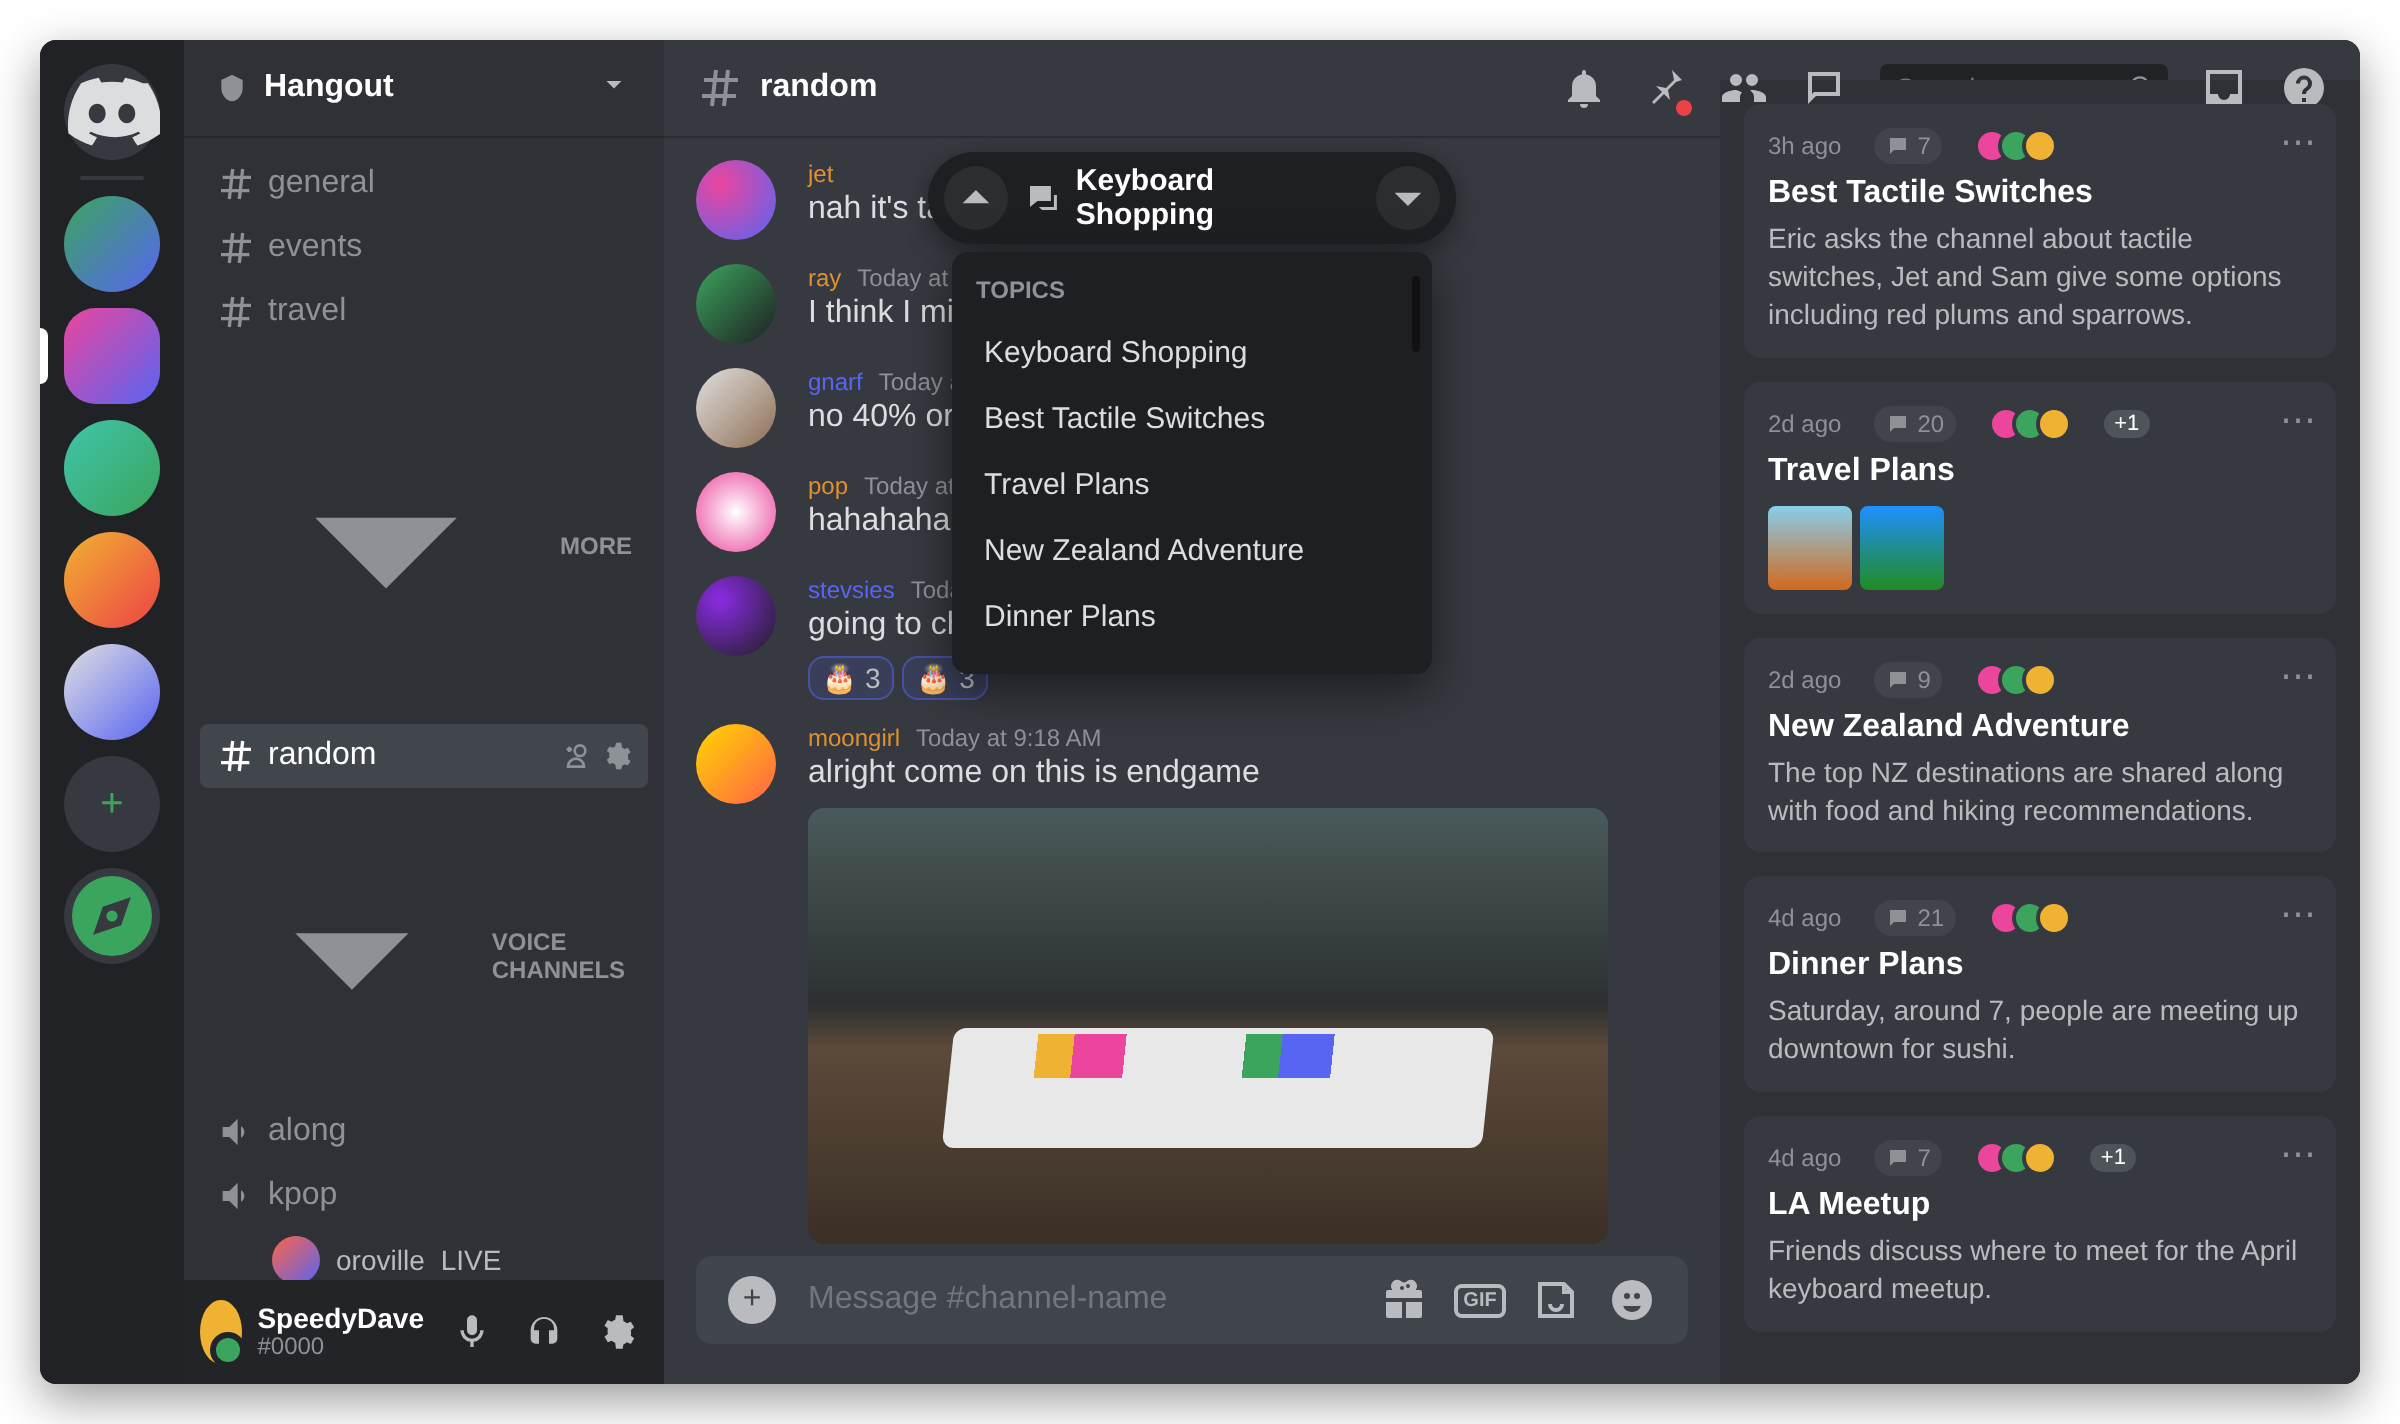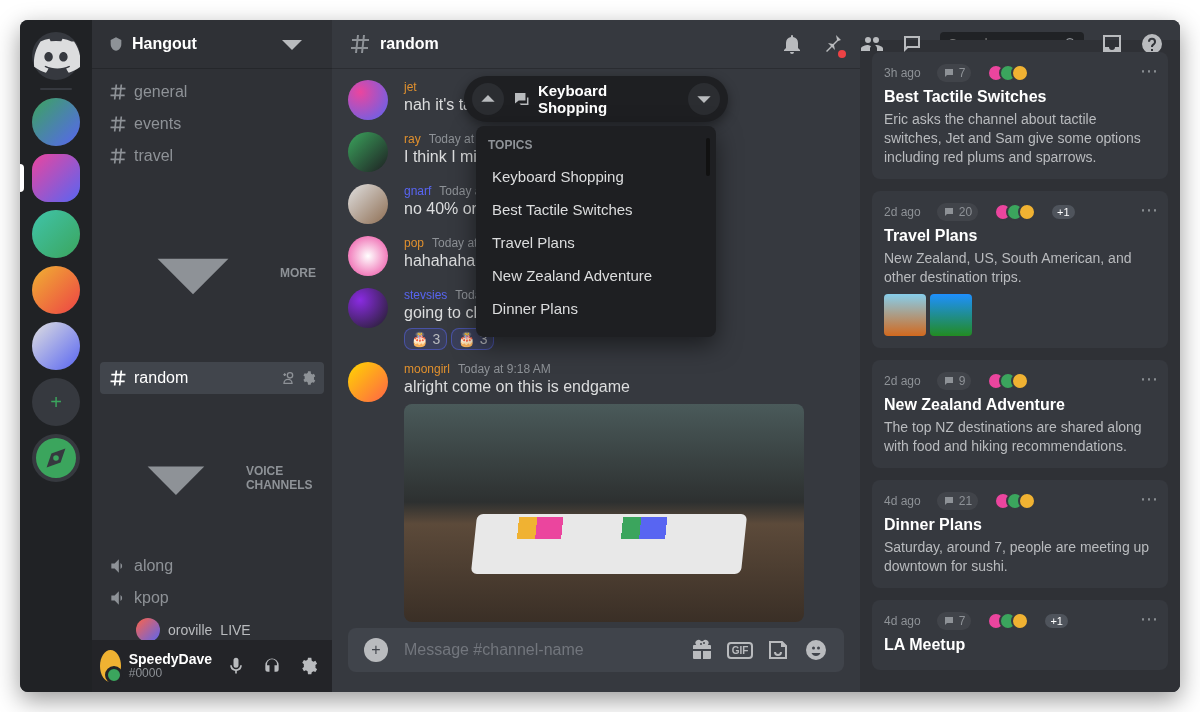--- a/index.html
+++ b/index.html
@@ -73,21 +73,21 @@
   .channel-sidebar {
     width: 240px;
     background: var(--bg-dark);
     display:flex;
     flex-direction:column;
     flex-shrink:0;
   }
   .server-header {
     height:48px;
     padding:0 16px;
-    display:flex; justify-content:space-between;
+    display:flex; align-items:center; justify-content:space-between;
     box-shadow: 0 1px 0 rgba(0,0,0,.2);
     color:#fff; font-weight:600;
   }
   .server-header .boost-icon { width:16px;height:16px; color:var(--text-muted); margin-right:8px;}
   .server-header .chev { color:var(--text-secondary); }
   .channel-list {
     flex:1; overflow-y:auto; padding:8px 8px 0;
   }
   .channel-item {
     height:32px; display:flex; align-items:center; gap:6px;
@@ -580,21 +580,20 @@
                     <path d="M4 4h16v12H8l-4 4Z"></path>
                   </svg></span>20</span>
               <span class="avs">
                 <span class="ta ta-a"></span>
                 <span class="ta ta-b"></span>
                 <span class="ta ta-c"></span>
               </span>
               <span class="plusmore">+1</span>
             </div>
             <div class="thread-title">Travel Plans</div>
-            <div class="thread-desc">New Zealand, US,  South American, and other destination trips.</div>
             <div class="thread-thumbs">
               <div class="tt tt1"></div>
               <div class="tt tt2"></div>
             </div>
           </div>
           <div class="thread-card">
             <div class="more">⋯</div>
             <div class="thread-meta">
               <span>2d ago</span>
               <span class="chip"><span style="width:12px;height:12px"><svg viewBox="0 0 24 24">
@@ -633,17 +632,18 @@
                     <path d="M4 4h16v12H8l-4 4Z"></path>
                   </svg></span>7</span>
               <span class="avs">
                 <span class="ta ta-a"></span>
                 <span class="ta ta-b"></span>
                 <span class="ta ta-c"></span>
               </span>
               <span class="plusmore">+1</span>
             </div>
             <div class="thread-title">LA Meetup</div>
+            <div class="thread-desc">Friends discuss where to meet for the April keyboard meetup.</div>
           </div>
         </div>
     </div>
   </div>
 </div>
 
 </body></html>

